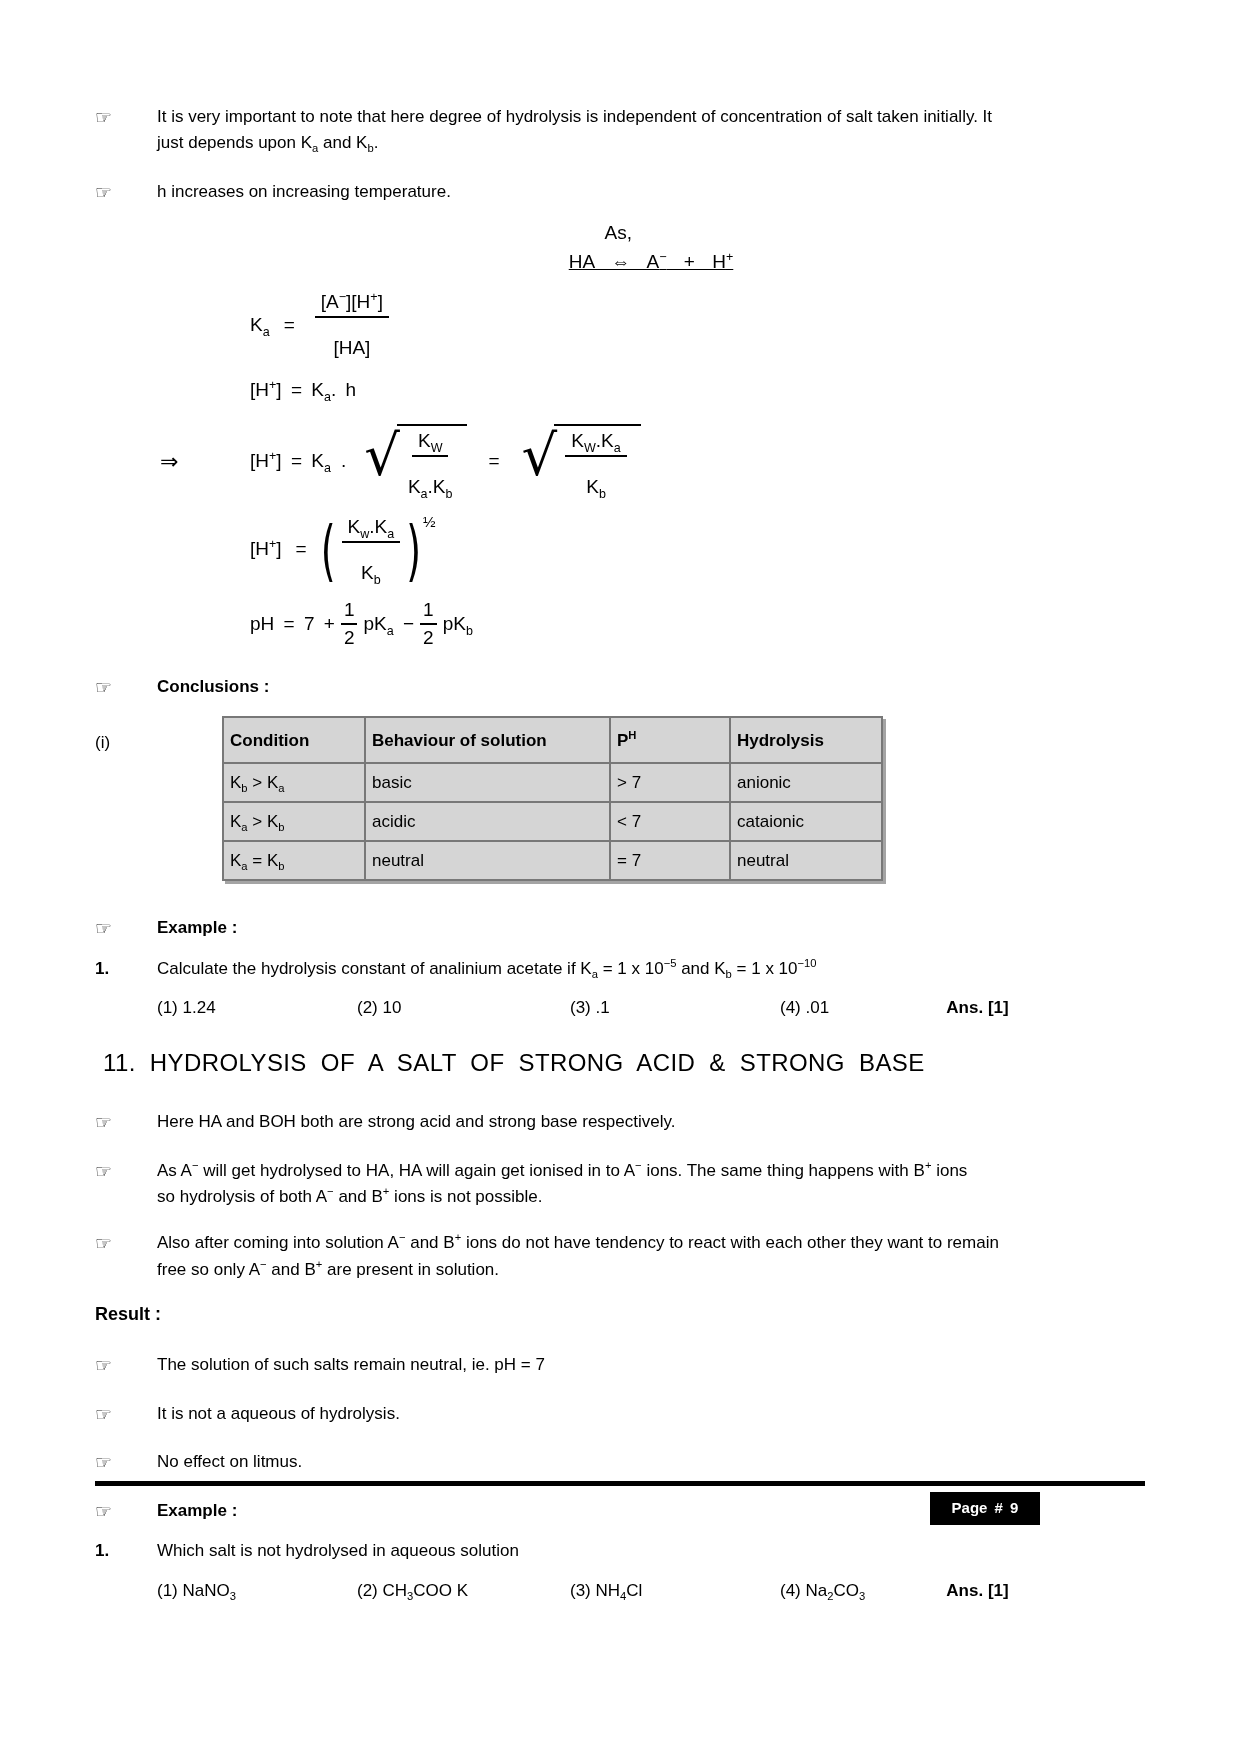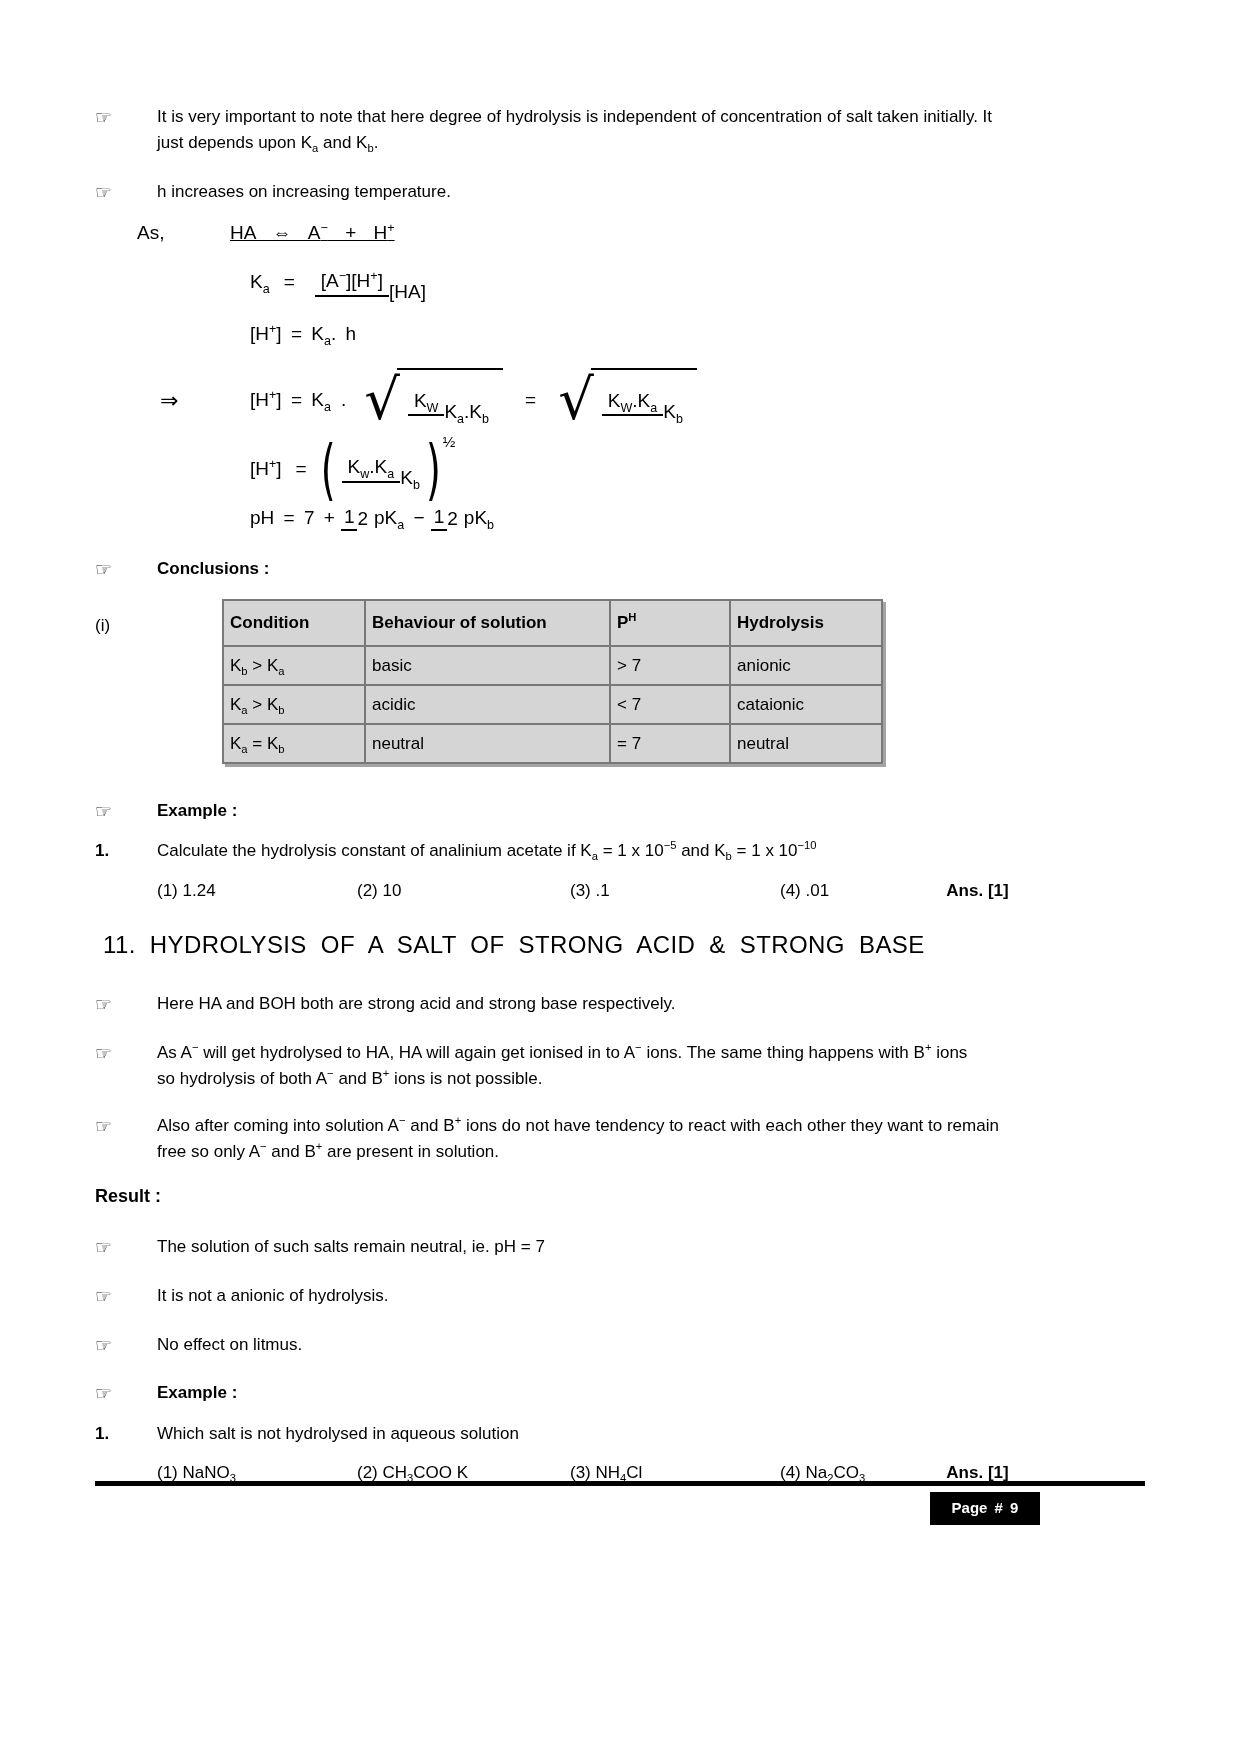--- a/index.html
+++ b/index.html
@@ -18,24 +18,24 @@
   
   .bullet { display:flex; margin-bottom:22px; }
   .hand { width:62px; flex-shrink:0; font-size:19px; color:#222;
           font-family:"DejaVu Sans", sans-serif; line-height:1.4; }
   .btxt { line-height:1.55; }
   .bold { font-weight:bold; }
 
   
   .eq-row { display:flex; align-items:center; font-size:19px; margin-left:155px; }
   .eq { word-spacing:4px; white-space:nowrap; }
-  .as-row { margin-left:42px; margin-bottom:14px; }
+  .as-row { margin-left:62px; margin-bottom:14px;flex-direction:column; }
   .as-label { width:93px; display:inline-block; }
   .rx { word-spacing:12px;text-decoration:underline; }
-  .frac { display:inline-flex; flex-direction:row; align-items:center;
+  .frac { display:inline-flex; flex-direction:column; align-items:center;
           vertical-align:middle; margin:0 6px; line-height:1.25; }
   .frac .num { border-bottom:2px solid #000; padding:0 6px 2px; }
   .frac .den { padding-top:18px; }
   .frac.small .num { padding:0 3px 1px; }
   .frac.small .den { padding-top:1px; }
   .equals { margin:0 14px; }
   .dot-sep { margin:0 10px; }
   .sqrt { display:inline-flex; align-items:stretch; margin:0 8px; }
   .rad { font-size:56px; line-height:64px; font-family:"DejaVu Sans",sans-serif;
          font-weight:400; margin-right:-3px; }
@@ -254,21 +254,21 @@
     </div>
 
     <div class="result-label">Result :</div>
 
     <div class="bullet">
       <span class="hand">☞</span>
       <span class="btxt">The solution of such salts remain neutral, ie. pH = 7</span>
     </div>
     <div class="bullet">
       <span class="hand">☞</span>
-      <span class="btxt">It is not a anionic of hydrolysis.</span>
+      <span class="btxt">It is not a aqueous of hydrolysis.</span>
     </div>
     <div class="bullet">
       <span class="hand">☞</span>
       <span class="btxt">No effect on litmus.</span>
     </div>
 
     <div class="bullet mb14">
       <span class="hand">☞</span>
       <span class="btxt bold">Example :</span>
     </div>

